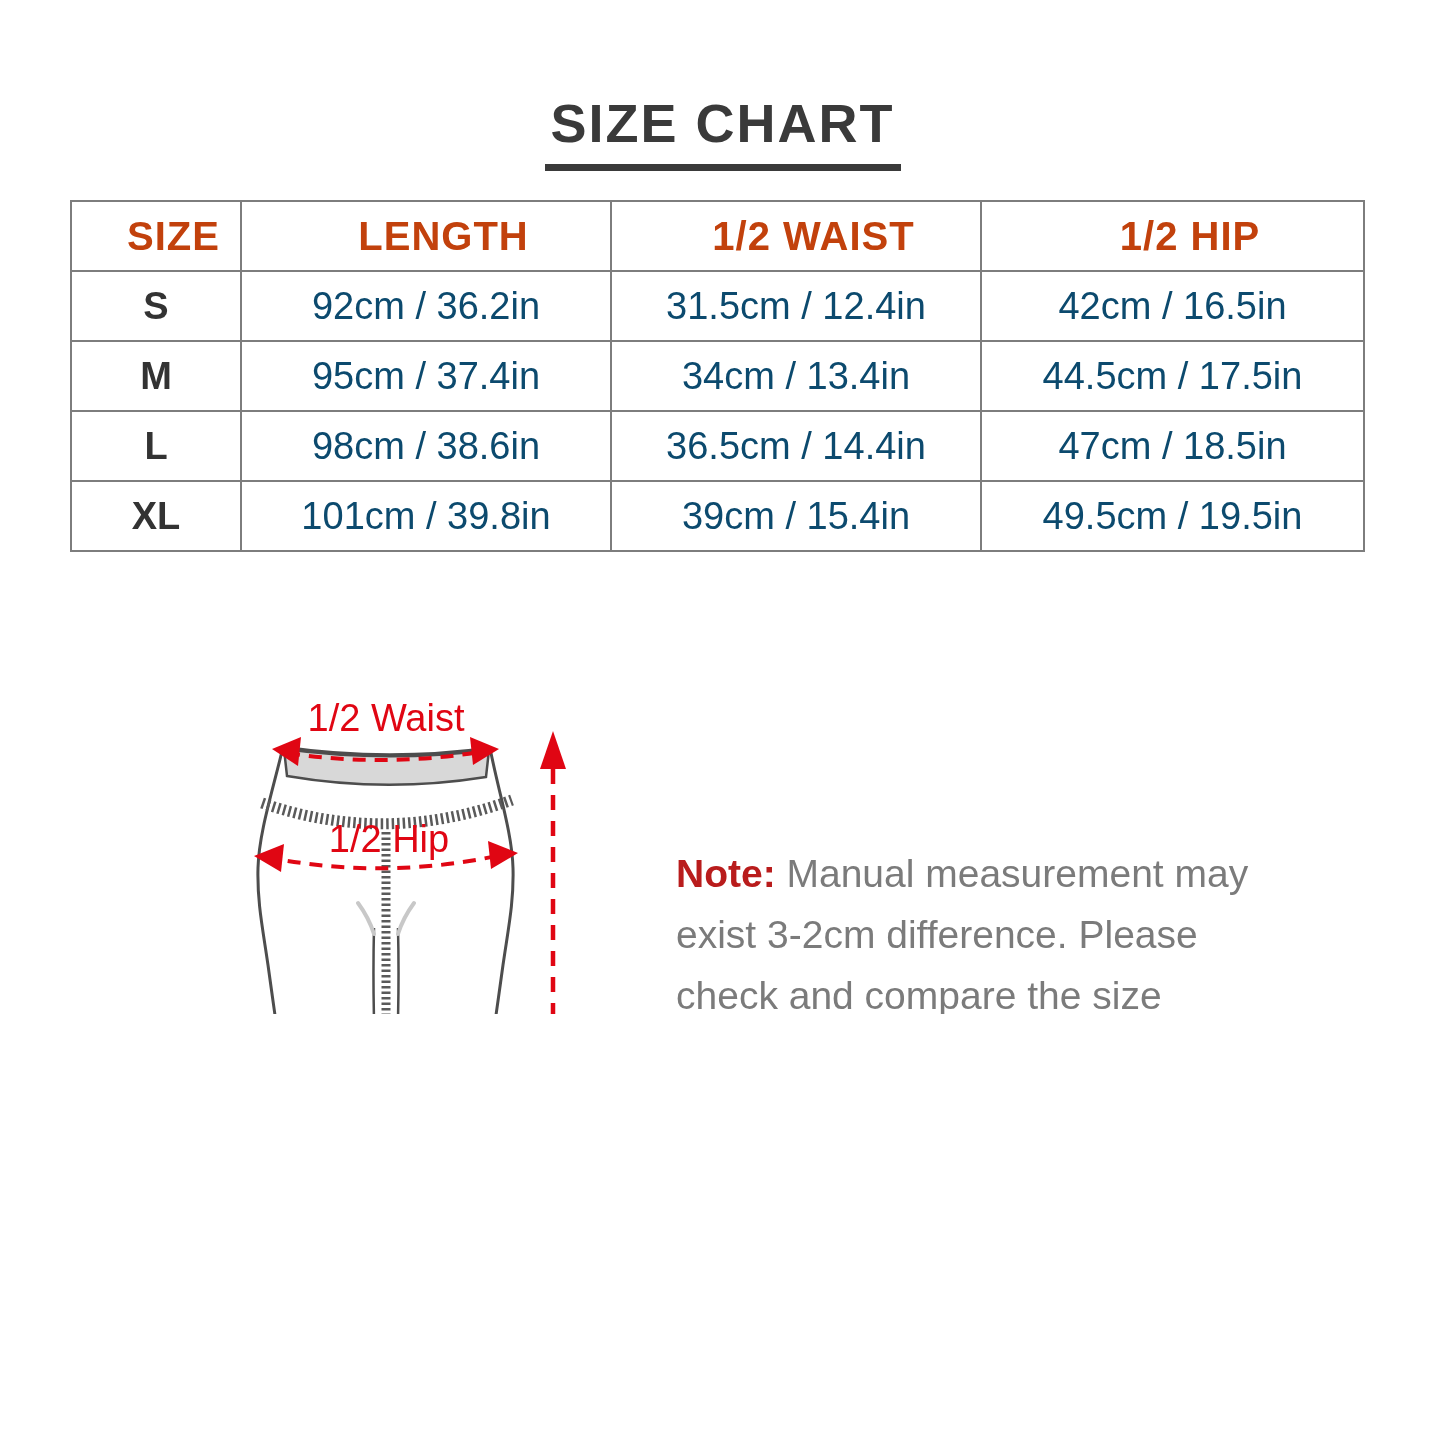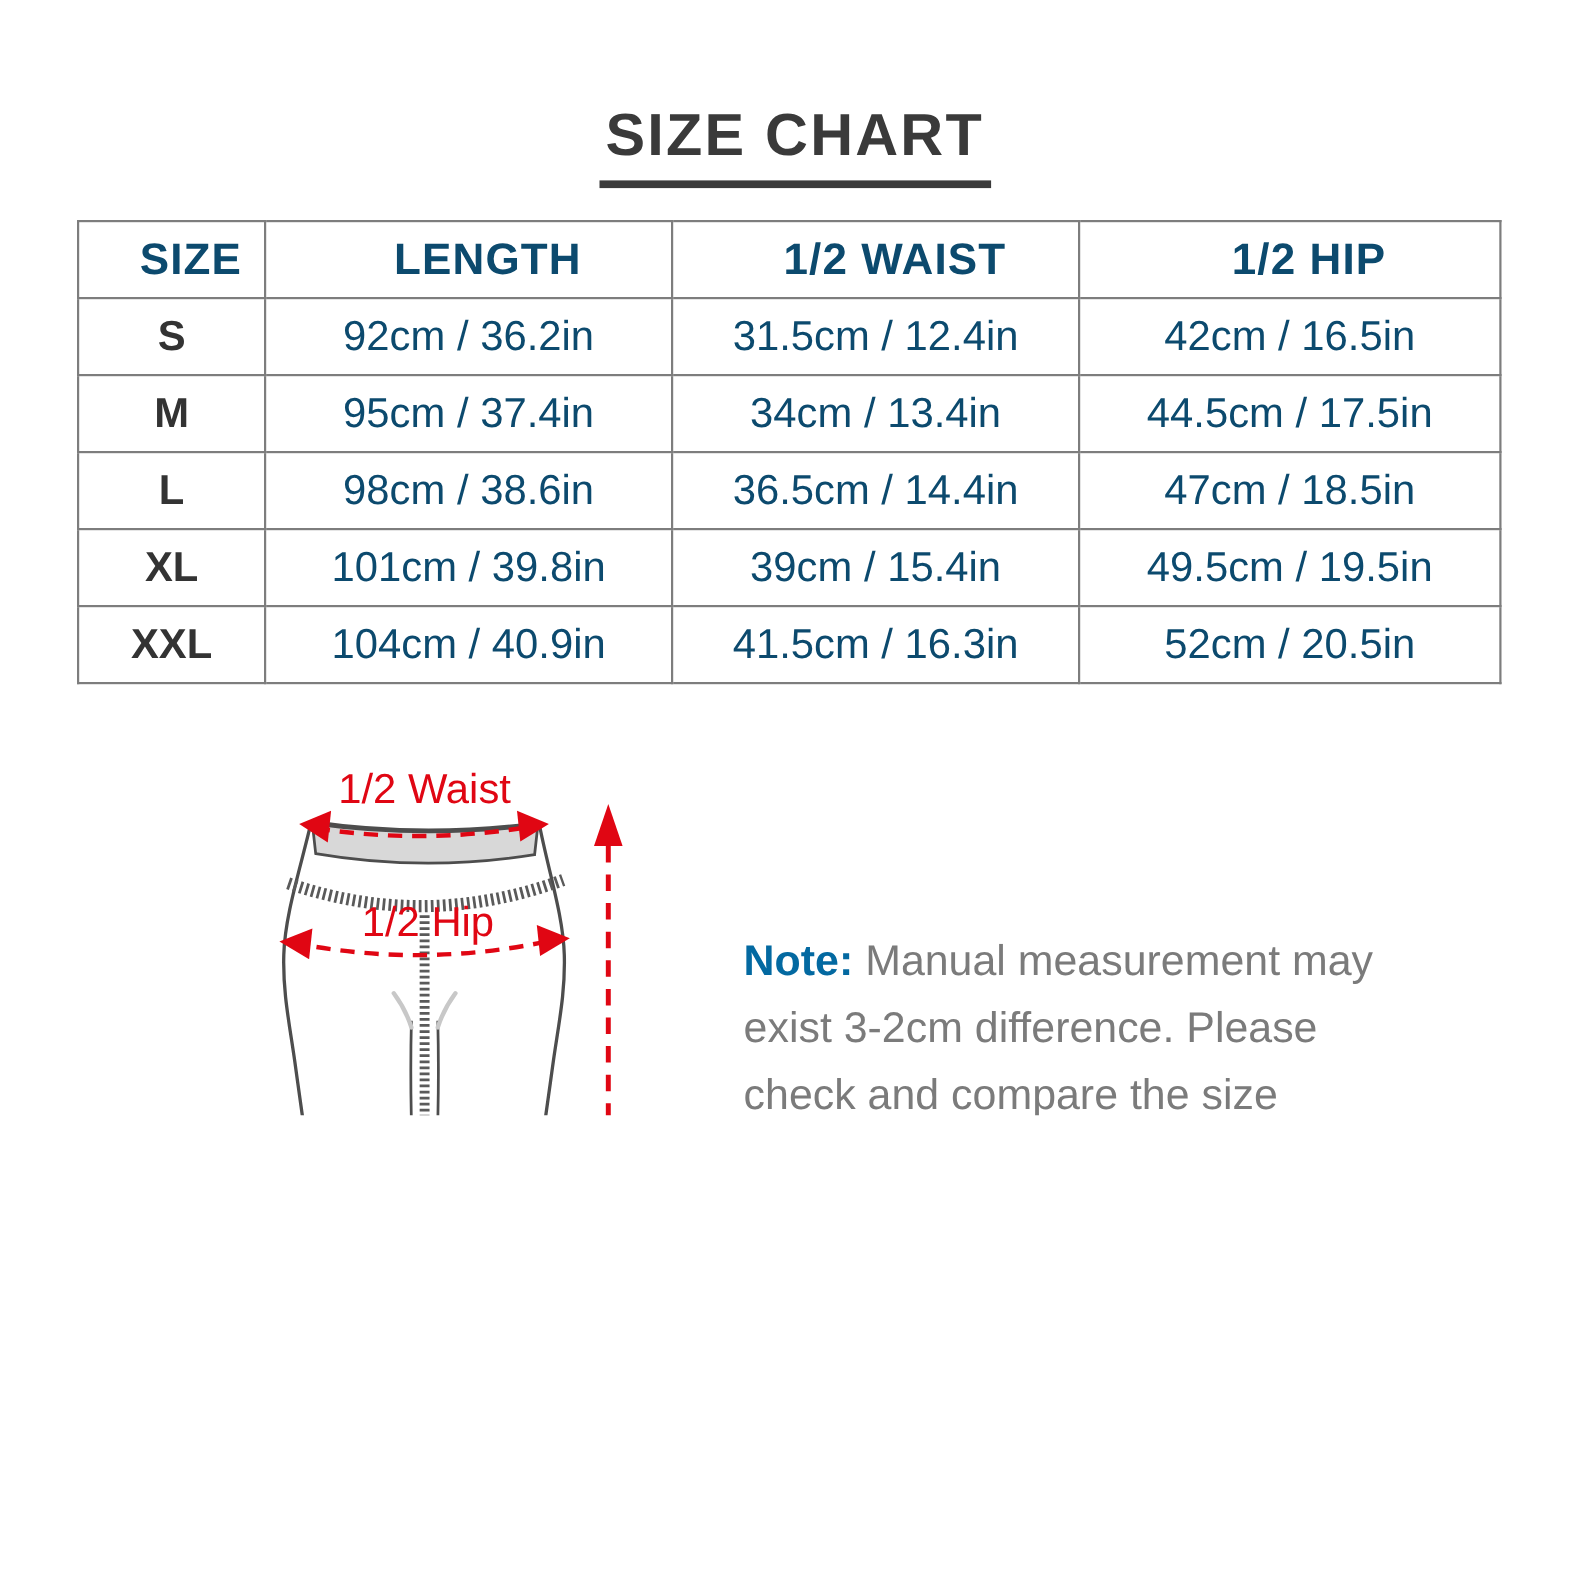--- a/index.html
+++ b/index.html
@@ -15,41 +15,41 @@
   }
   
   .size-table{
     position:absolute;left:70px;top:200px;width:1295px;
     border-collapse:collapse;table-layout:fixed;
   }
   .size-table th,.size-table td{
     border:2px solid #7d7d7d;height:68px;text-align:center;vertical-align:middle;
     padding:0;
   }
-  .size-table th{font-size:40px;font-weight:bold;color:#0c4a6e;letter-spacing:1px;padding-left:35px;}
+  .size-table th{font-size:40px;font-weight:bold;color:#c2410c;letter-spacing:1px;padding-left:35px;}
   .size-table td{font-size:38px;color:#0c4a6e;}
   .size-table td.size-col{font-weight:bold;color:#333333;}
   .col-size{width:170px;}
   .col-length{width:370px;}
   .col-waist{width:370px;}
   .col-hip{width:383px;}
   
   .red-label{
     position:absolute;color:#e00613;font-size:38px;text-align:center;width:200px;
     white-space:nowrap;
   }
   .waist-label{left:286px;top:697px;}
   .hip-label{left:289px;top:818px;}
   .length-label{left:457px;top:1031px;font-size:40px;}
   
   .note{
     position:absolute;left:676px;top:843px;width:580px;
     font-size:39px;line-height:61px;color:#7b7b7b;
   }
-  .note-bold{font-weight:bold;color:#0369a1;text-align:right;}
+  .note-bold{font-weight:bold;color:#b91c1c;text-align:right;}
   .diagram-svg{position:absolute;left:230px;top:690px;}
 </style>
 </head>
 <body>
 
 <div class="page">
 
   <div class="title-wrap">
     <span class="title">SIZE CHART</span>
   </div>
@@ -86,26 +86,20 @@
         <td class="size-col">L</td>
         <td>98cm / 38.6in</td>
         <td>36.5cm / 14.4in</td>
         <td>47cm / 18.5in</td>
       </tr>
       <tr>
         <td class="size-col">XL</td>
         <td>101cm / 39.8in</td>
         <td>39cm / 15.4in</td>
         <td>49.5cm / 19.5in</td>
-      </tr>
-      <tr>
-        <td class="size-col">XXL</td>
-        <td>104cm / 40.9in</td>
-        <td>41.5cm / 16.3in</td>
-        <td>52cm / 20.5in</td>
       </tr>
     </tbody>
   </table>
 
   <svg class="diagram-svg" width="420" height="715" viewBox="230 690 420 715" xmlns="http://www.w3.org/2000/svg">
 
     <path d="M283,747 Q386,762 490,748
          C498,790 512,832 513,868
          C514,902 508,930 503,965
          C492,1045 484,1095 480,1148

